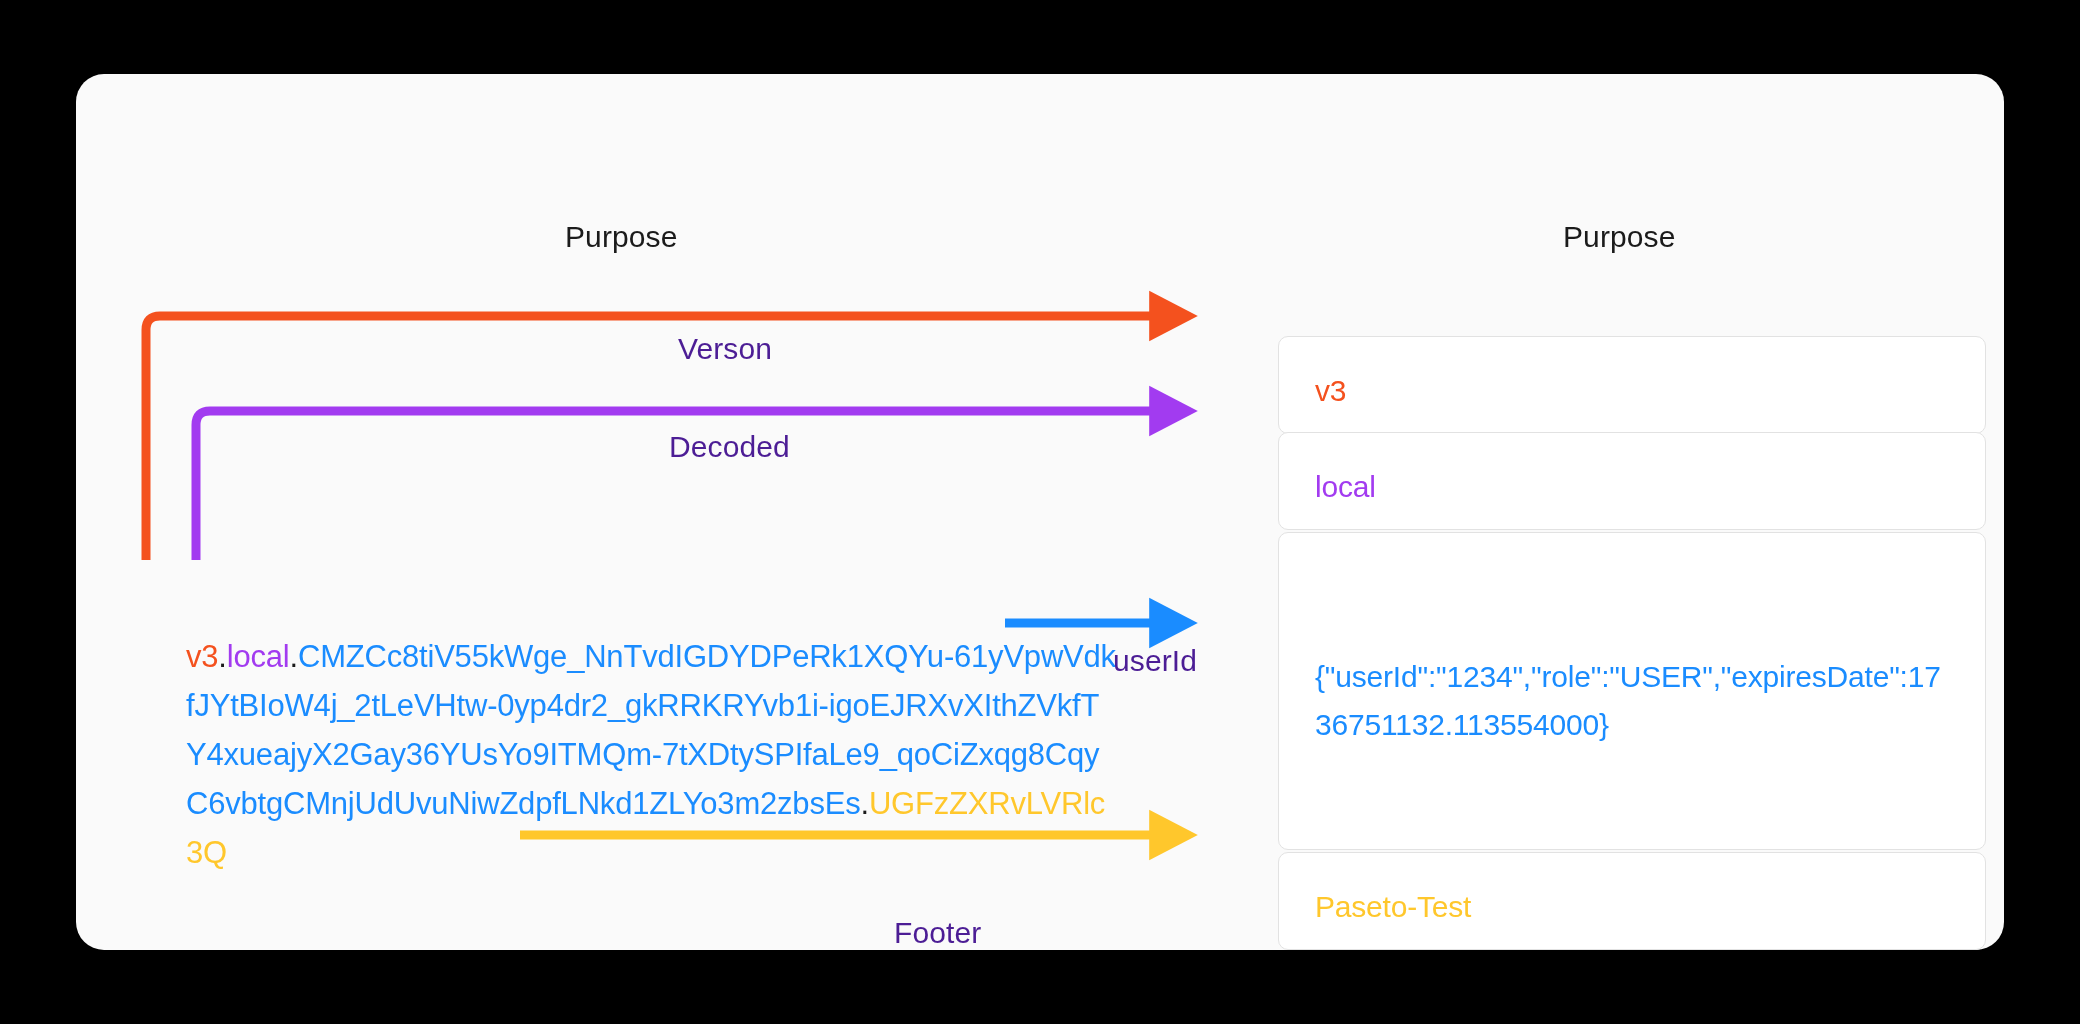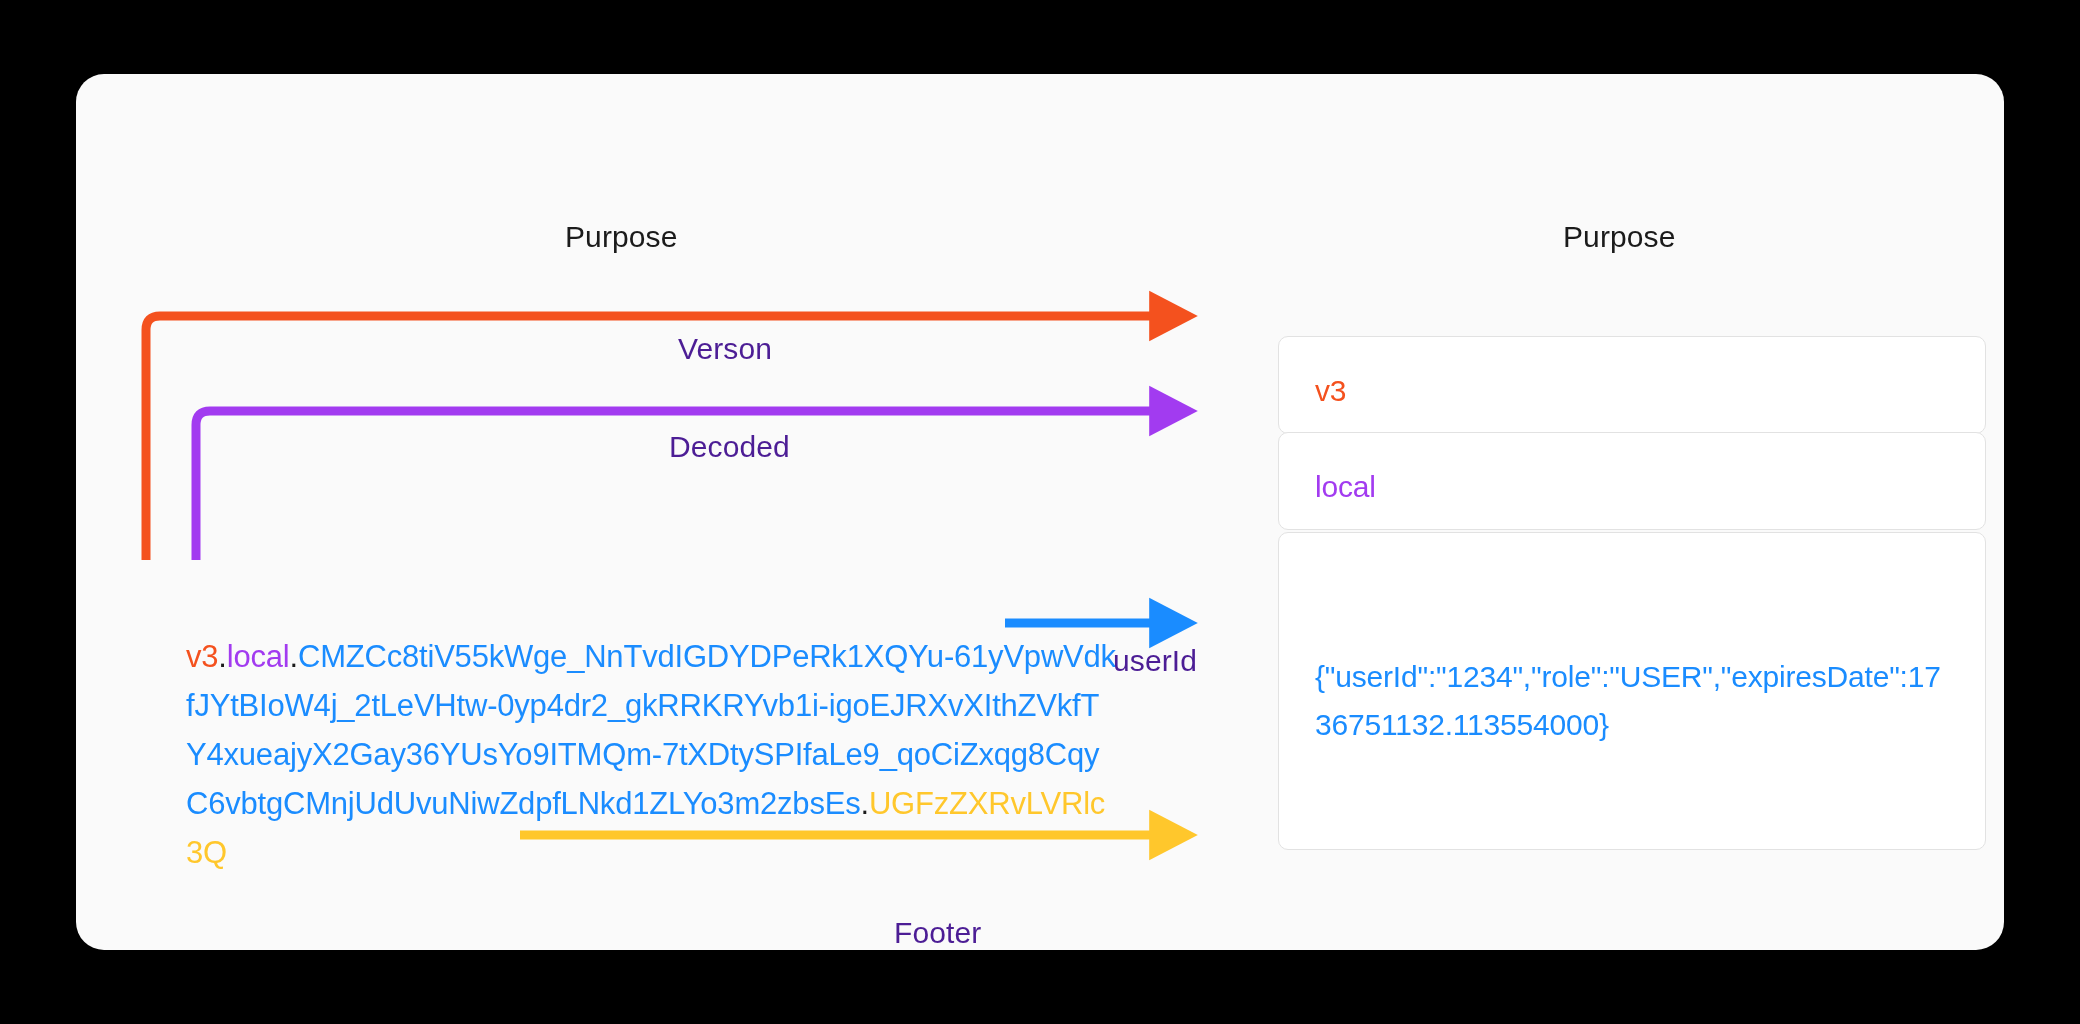--- a/index.html
+++ b/index.html
@@ -127,20 +127,23 @@
     </div>
 
     <div class="dec-box" id="dec-box-purpose">
       <div class="dec-text" id="dec-purpose">local</div>
     </div>
 
     <div class="dec-box" id="dec-box-payload">
       <div class="dec-text" id="dec-payload">{"userId":"1234","role":"USER","expiresDate":1736751132.113554000}</div>
     </div>
 
+    <div class="dec-box" id="dec-box-footer">
+      <div class="dec-text" id="dec-footer">Paseto-Test</div>
+    </div>
 
     <div class="arrow-label" id="label-version">Verson</div>
     <div class="arrow-label" id="label-purpose">Decoded</div>
     <div class="arrow-label" id="label-payload">userId</div>
     <div class="arrow-label" id="label-footer">Footer</div>
 
   </div>
 
   <svg id="arrows" viewBox="0 0 2080 1024">
     <defs>

